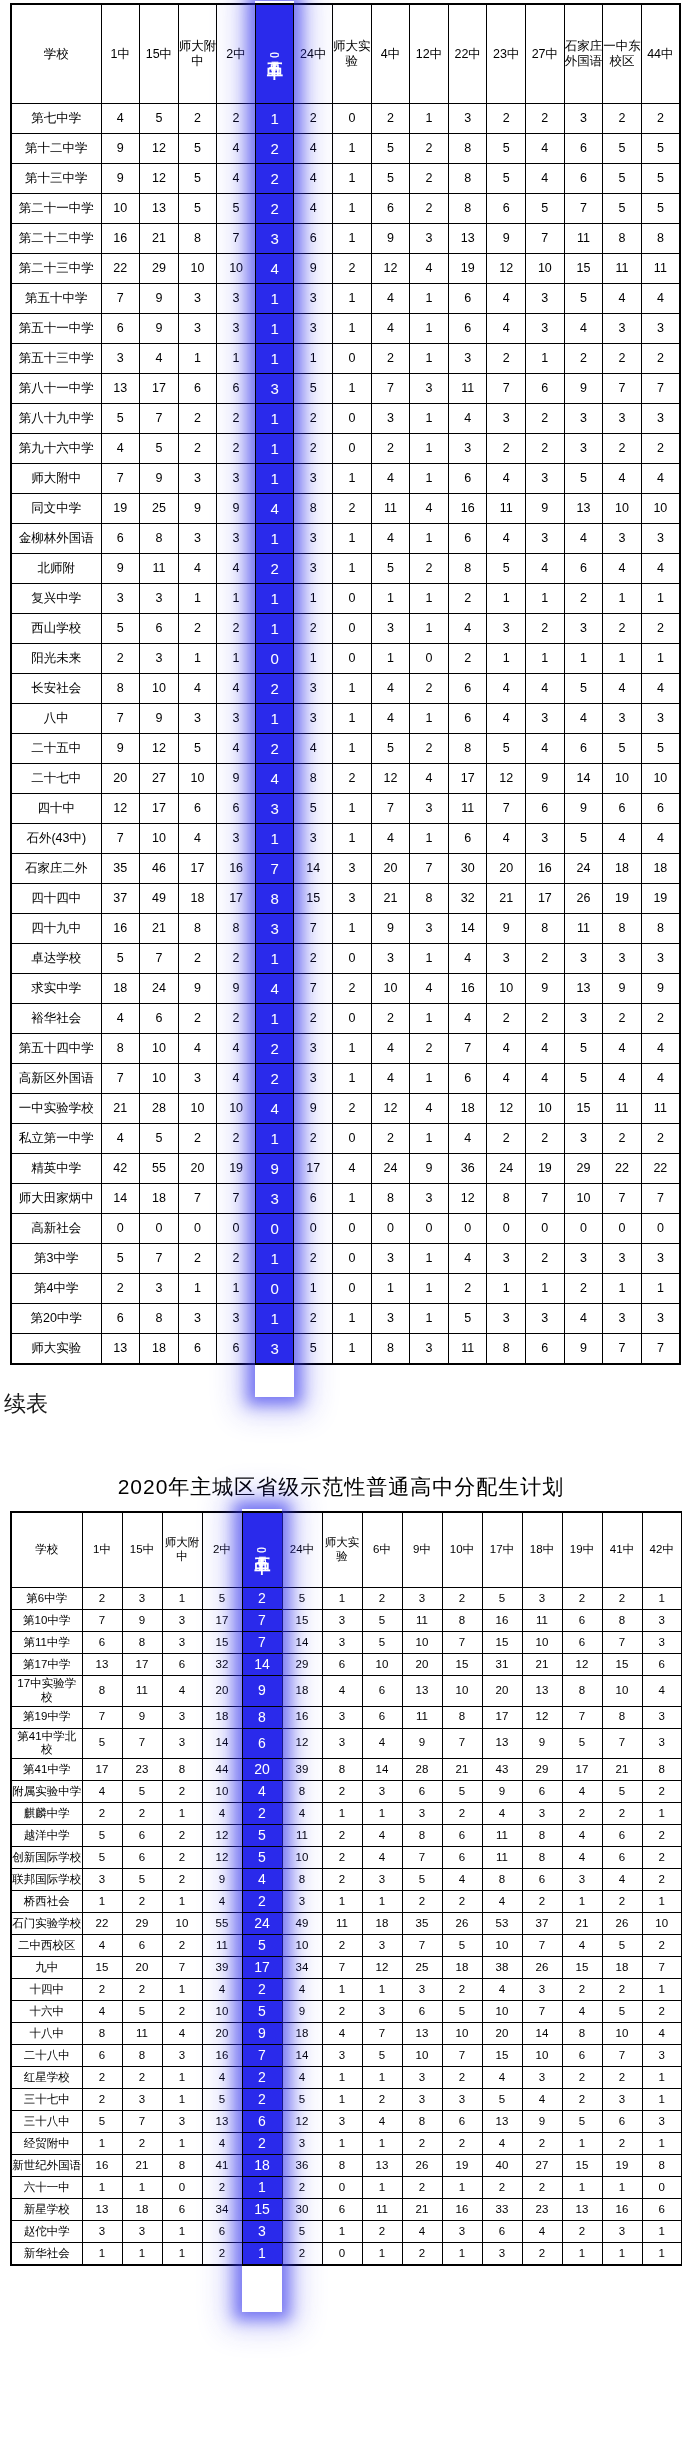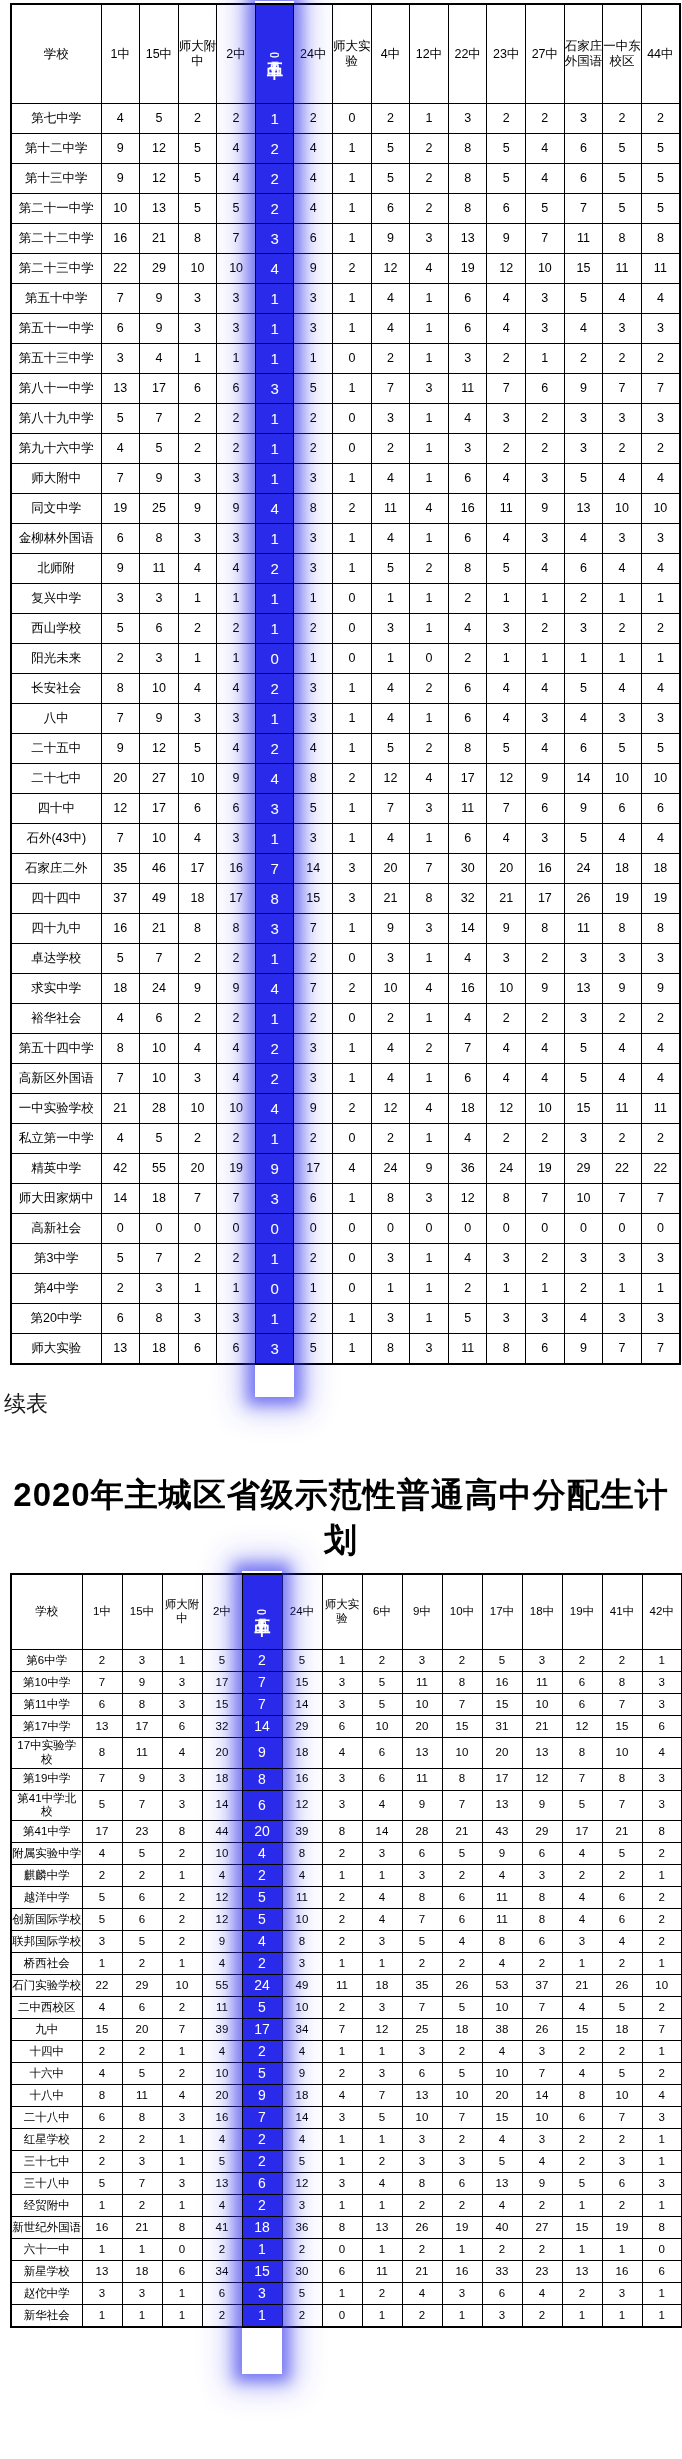--- a/index.html
+++ b/index.html
@@ -16,21 +16,21 @@
   td.hl,th.hl{background:#2a2aeb;color:#fff;font-weight:bold;border-color:#1616b4;}
   table#t1 td.hl{font-size:15px;}
   table#t2 td.hl{font-size:14px;}
   th.hl-head .v{writing-mode:vertical-rl;display:inline-block;line-height:1.05;
     color:#fff;font-weight:bold;white-space:nowrap;}
   th.hl-head .v-main{font-size:16px;letter-spacing:1px;}
   th.hl-head .v-sub{font-size:9px;}
   .glow{position:absolute;pointer-events:none;z-index:6;background:transparent;
     box-shadow:0 0 14px 8px rgba(43,43,235,0.55), 0 0 30px 16px rgba(43,43,235,0.22);}
   .cont-label{font-size:22px;margin:24px 0 0 4px;color:#1a1a1a;}
-  .t2-title{font-size:33px;font-weight:bold;text-align:center;margin:54px 0 10px 0;color:#000;
+  .t2-title{font-size:21px;font-weight:normal;text-align:center;margin:54px 0 10px 0;color:#000;
     letter-spacing:1px;}
   .bottom-pad{height:22px;}
 </style>
 </head>
 <body>
 
 <div class="page">
 
   <div class="twrap" style="margin-top:3px;">
     <table class="qtable" id="t1">

